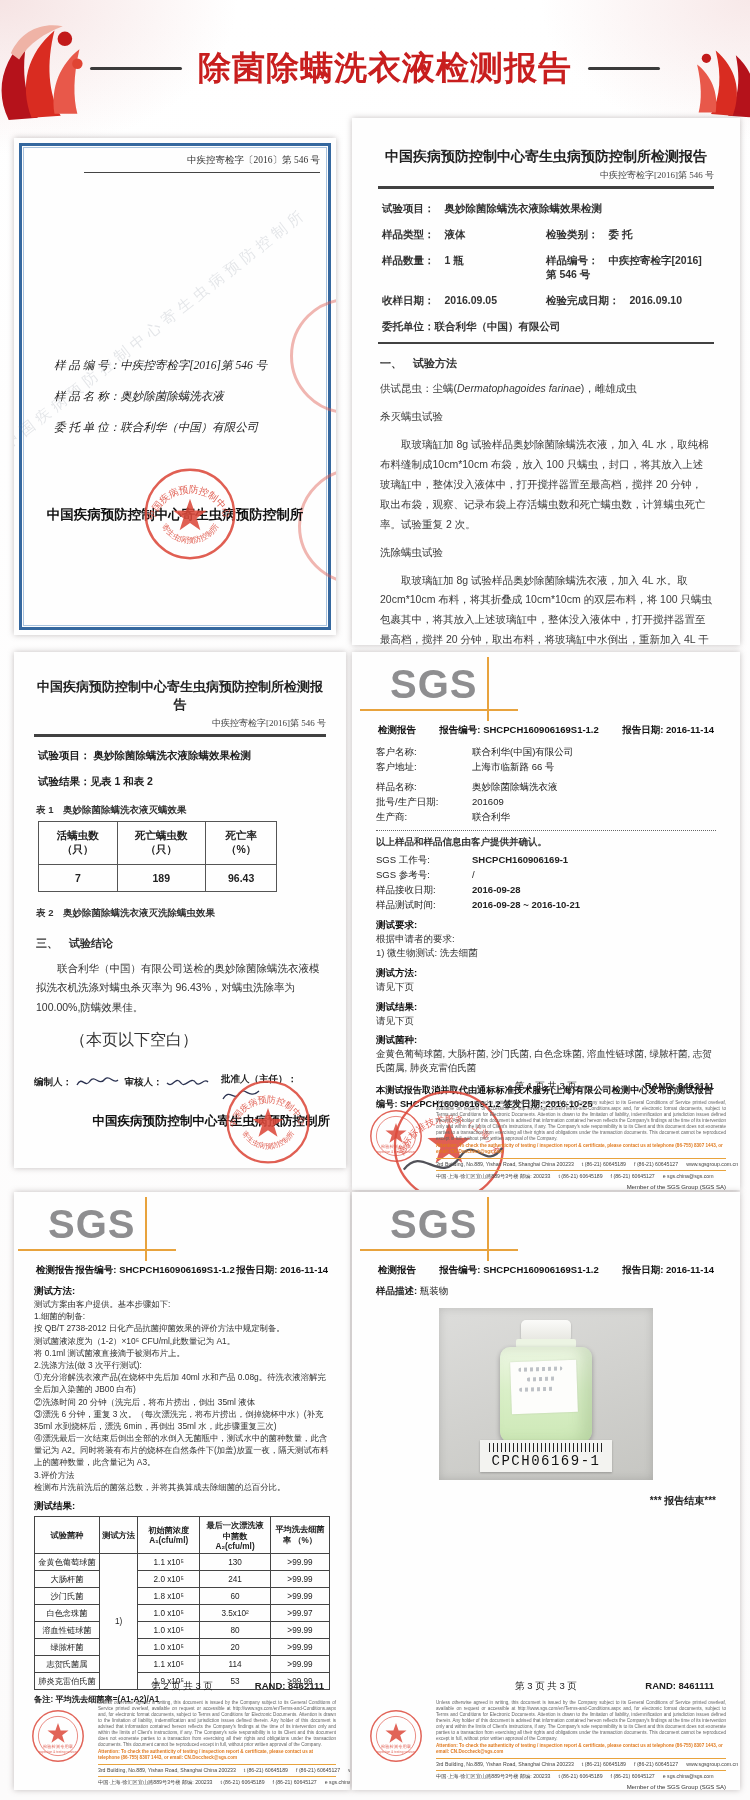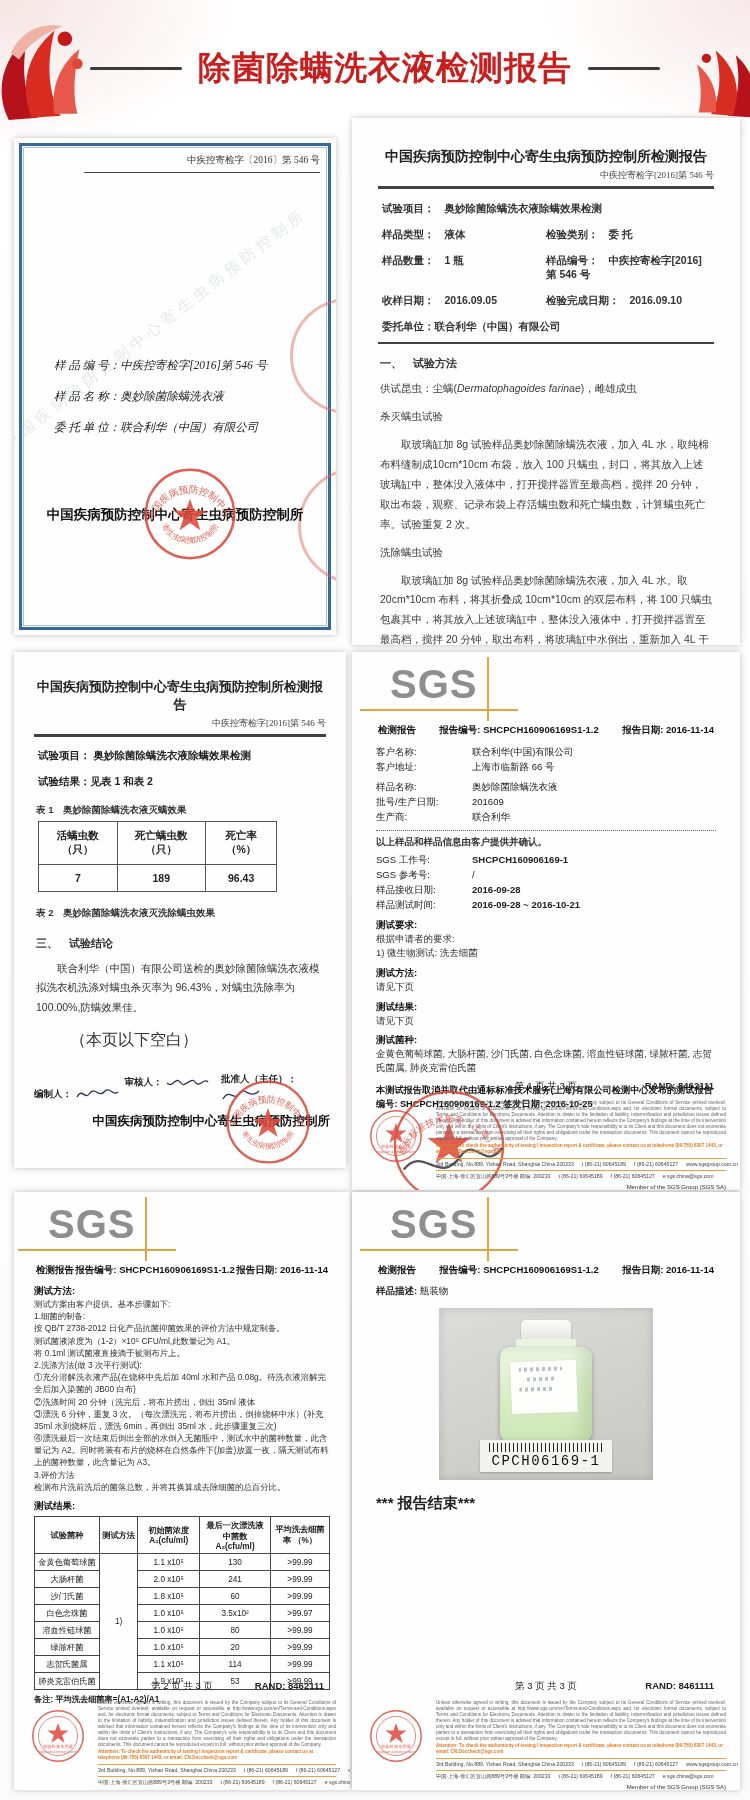--- a/index.html
+++ b/index.html
@@ -106,21 +106,21 @@
     background:linear-gradient(180deg,#eef7e4 0%,#daefc8 45%,#cde8b6 100%);
     box-shadow:inset -10px 0 14px rgba(120,150,100,.25),0 2px 5px rgba(0,0,0,.3);}
   .blabel{position:absolute;left:11px;top:14px;width:66px;height:52px;background:#fdfdfb;transform:rotate(-2deg);
     box-shadow:0 0 2px rgba(0,0,0,.12);}
   .hwl{height:4px;margin:6px 8px 0;border-radius:2px;opacity:.55;
     background:repeating-linear-gradient(90deg,rgba(90,100,115,.7) 0 3px,transparent 3px 6px);}
   .barcode{position:absolute;left:50%;bottom:8px;transform:translateX(-50%);width:132px;height:32px;background:#f3f3f0;
     box-shadow:0 1px 2px rgba(0,0,0,.25);text-align:center;padding-top:3px;box-sizing:border-box;}
   .bars{height:9px;margin:0 9px;background:repeating-linear-gradient(90deg,#222 0 1.5px,transparent 1.5px 4px);}
   .bc-text{font-family:"Liberation Mono",monospace;font-size:14px;letter-spacing:1.5px;color:#111;margin-top:1px;}
-  .end-line{text-align:left;font-size:15px;color:#222;margin-top:14px;font-weight:600;}
+  .end-line{text-align:right;font-size:10px;color:#222;margin-top:14px;font-weight:600;}
   .desc-line{font-size:9.5px;margin-top:4px;color:#222;}
 </style>
 </head>
 <body>
 
 <div class="canvas">
 
   <svg class="orn left" viewBox="0 0 80 100">
     <path d="M8,98 C-6,70 2,40 26,18 C20,48 22,74 36,96 Z" fill="#b5121b"></path>
     <path d="M30,96 C18,64 26,34 52,12 C44,44 46,72 58,94 Z" fill="#d92c21"></path>
@@ -216,21 +216,21 @@
         <td>189</td>
         <td>96.43</td>
       </tr>
     </tbody>
       </table>
     <div class="t-cap">表 2　奥妙除菌除螨洗衣液灭洗除螨虫效果</div>
     <div class="m-sec" style="margin-top:16px;">三、　试验结论</div>
     <p class="concl ind">联合利华（中国）有限公司送检的奥妙除菌除螨洗衣液模拟洗衣机洗涤对螨虫杀灭率为 96.43%，对螨虫洗除率为 100.00%,防螨效果佳。</p>
     <div class="blank-note">（本页以下空白）</div>
     <div class="sign-block">
-      <div class="sign-col" style="width:31%;margin-top:12px;">
+      <div class="sign-col" style="width:31%;">
         <span class="lbl">编制人：</span>
         <svg class="sig-svg" width="44" height="18" viewBox="0 0 44 18">
             <path d="M2 12 C7 2 10 16 15 8 C20 1 24 14 30 6 C35 1 38 12 43 7" stroke="#2a3150" stroke-width="1.3" fill="none"></path>
           </svg>
         
       </div>
       <div class="sign-col" style="width:33%;">
         <span class="lbl">审核人：</span>
         <svg class="sig-svg" width="44" height="18" viewBox="0 0 44 18">
             <path d="M2 10 C8 16 10 2 16 10 C20 16 26 2 31 10 C35 15 39 4 43 9" stroke="#2a3150" stroke-width="1.3" fill="none"></path>

